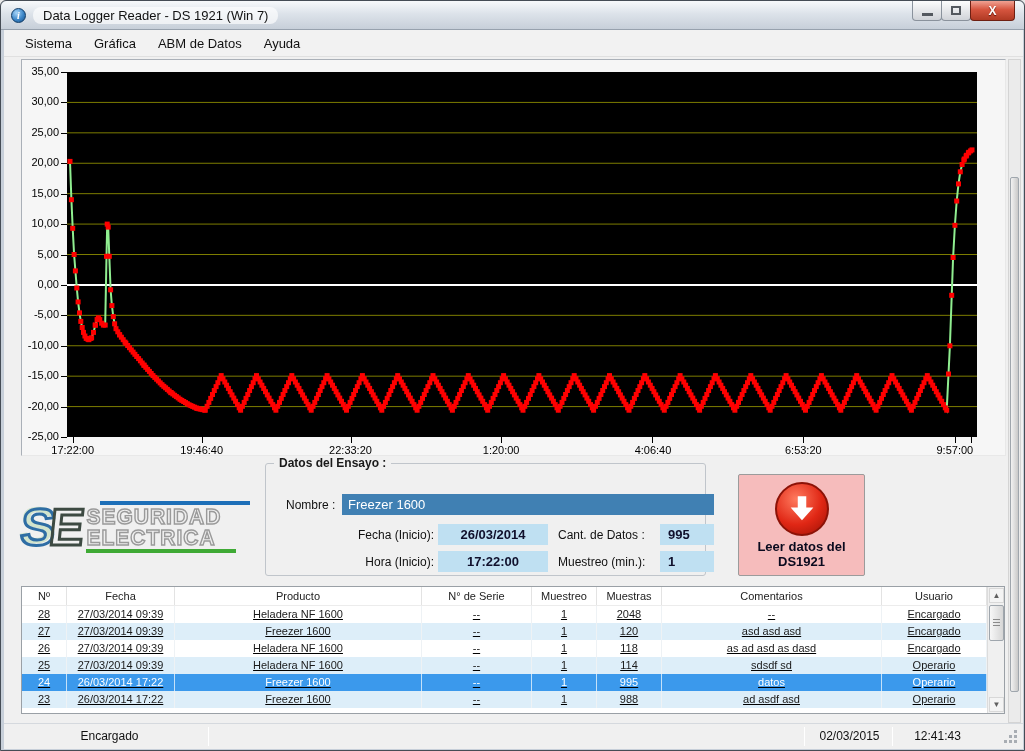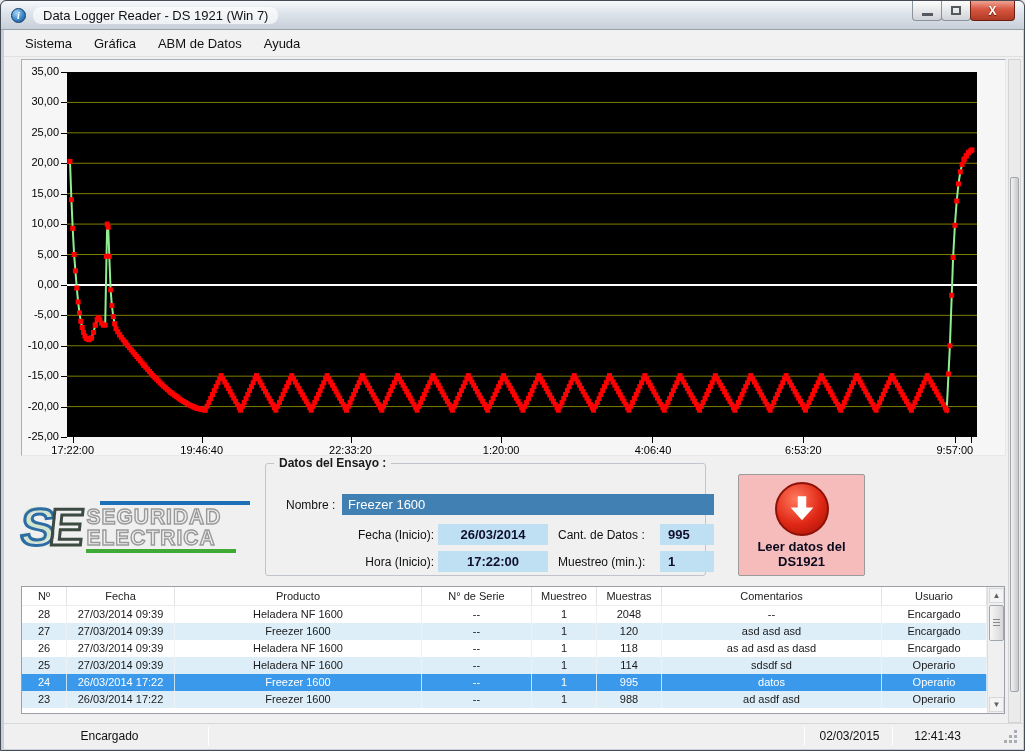--- a/index.html
+++ b/index.html
@@ -62,21 +62,21 @@
   .circle.red{background:radial-gradient(circle at 38% 30%,#ff7a5e,#e02715 55%,#9c1004);border:2px solid #8c1207;}
   .circle.green{background:radial-gradient(circle at 38% 30%,#a7f25c,#47ca13 55%,#2a930a);border:2px solid #1f7a08;}
   .bigbtn .cap{font-size:13px;font-weight:bold;color:#0a0a1e;text-align:center;line-height:15px;margin-top:auto;margin-bottom:6px;}
   .btn-setear .cap{margin-bottom:12px;}
   
   .tablebox{position:absolute;left:17px;top:556px;width:984px;height:128px;background:#fff;border:1px solid #9aa0a6;}
   .tgrid{position:absolute;left:0;top:0;right:17px;bottom:0;}
   .thead,.trow{display:grid;grid-template-columns:45px 108px 247px 110px 65px 65px 220px 105px;}
   .thead{height:19px;background:#fff;border-bottom:1px solid #ececec;}
   .thead span{font-size:11px;color:#222;text-align:center;line-height:19px;border-right:1px solid #e3e3e3;overflow:hidden;}
-  .trow{height:17px;}
+  .trow{height:17px;text-decoration:underline;}
   .trow:nth-child(even){background:#ddeef9;}
   .trow span{font-size:11px;color:#1a1a1a;text-align:center;line-height:17px;border-right:1px solid #eef2f5;overflow:hidden;white-space:nowrap;}
   .trow.selected{background:#3b99ec;}
   .trow.selected span{color:#fff;border-right-color:rgba(255,255,255,.7);}
   .tscroll{position:absolute;top:0;right:0;width:17px;bottom:0;background:#f0f0f0;border-left:1px solid #dcdcdc;}
   .sbtn{position:absolute;left:1px;width:15px;height:15px;background:#f4f4f4;border:1px solid #d8d8d8;
     font-size:8px;color:#606060;text-align:center;line-height:14px;}
   .sbtn.up{top:1px;} .sbtn.down{bottom:1px;}
   .sthumb{position:absolute;left:1px;top:18px;width:15px;height:36px;border:1px solid #9fa6ad;border-radius:2px;
     background:linear-gradient(90deg,#f7f7f7,#d6d6d6);}

